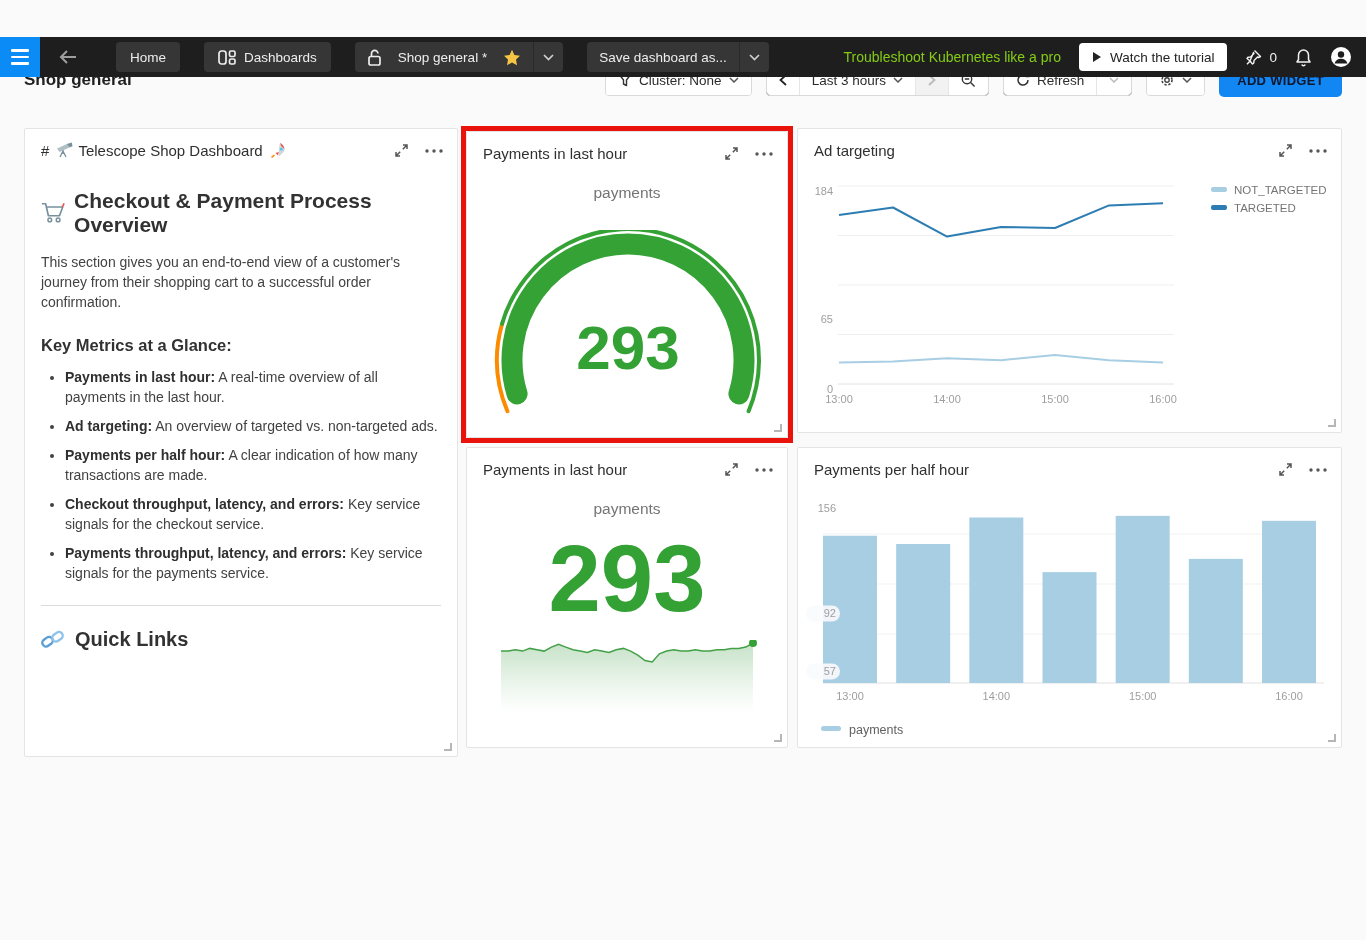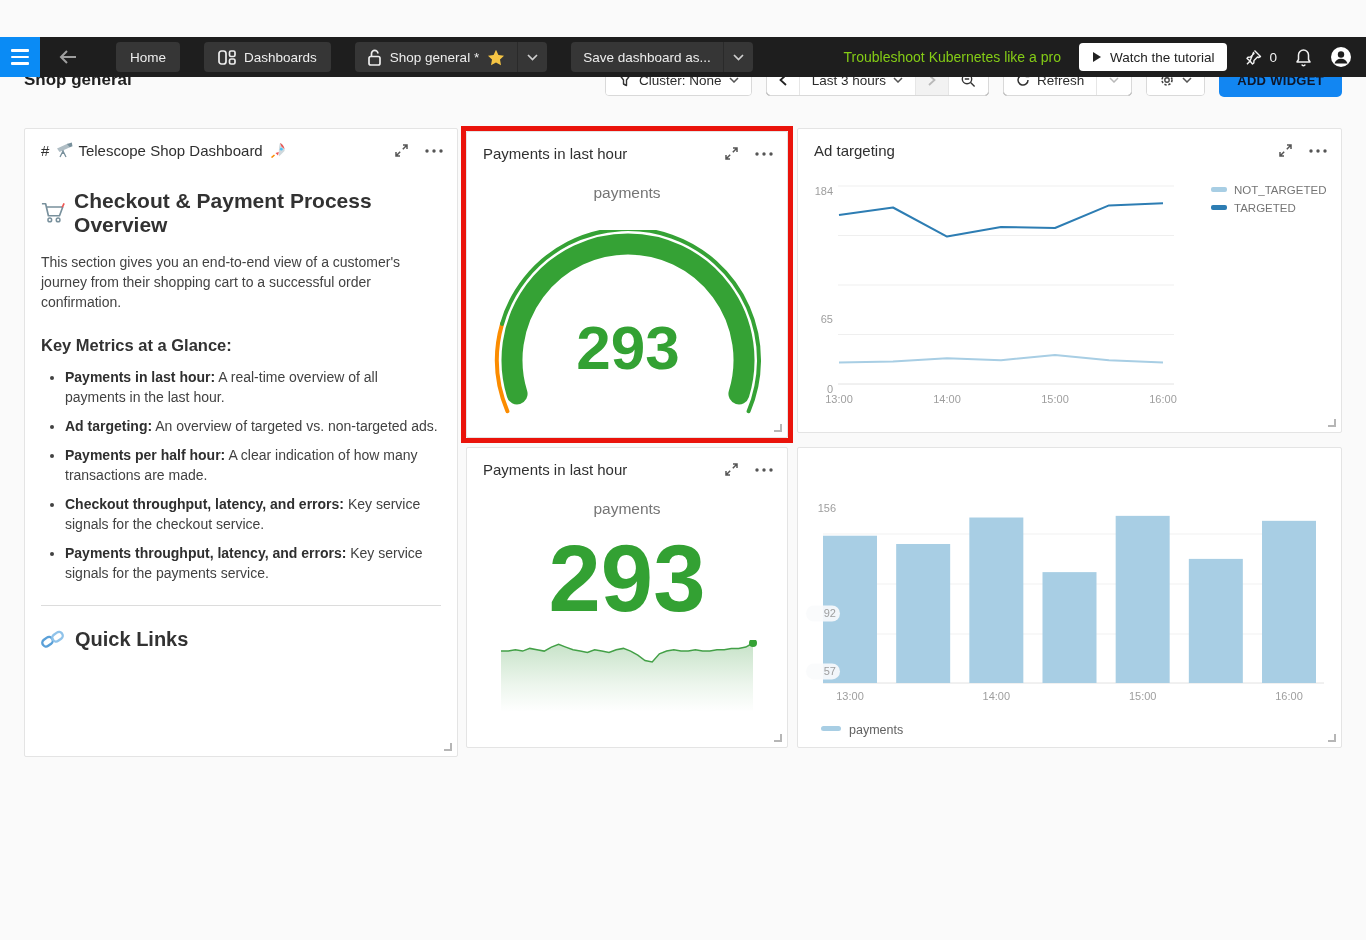--- a/index.html
+++ b/index.html
@@ -6,21 +6,21 @@
   html,body { width:1366px; height:940px; }
   body { font-family:"Liberation Sans", sans-serif; background:#fafafa; position:relative; overflow:hidden; color:#262626; }
 
   
   .navbar { position:absolute; top:0; left:0; width:1366px; height:40px; background:#1e1e1e; display:flex; align-items:center; z-index:20;margin-top:37px; }
   .hamburger { width:40px; height:40px; background:#0a8bf5; display:flex; flex-direction:column; justify-content:center; align-items:center; gap:4px; cursor:pointer; flex:0 0 40px; }
   .hamburger span { display:block; width:18px; height:2.5px; background:#fff; border-radius:1px; }
   .nav-back { width:40px; display:flex; justify-content:center; margin-left:8px; cursor:pointer; }
   .nav-btn { background:#363636; border-radius:4px; height:30px; display:inline-flex; align-items:center; gap:8px; padding:0 14px; color:#ededed; font-size:13.5px; cursor:pointer; white-space:nowrap; }
   .nav-group { display:inline-flex; background:#363636; border-radius:4px; height:30px; overflow:hidden; }
-  .nav-group .seg { display:inline-flex; align-items:center; gap:8px; padding:0 12px; color:#ededed; font-size:13.5px; cursor:pointer; }
+  .nav-group .seg { display:inline-flex; align-items:center; gap:16px; padding:0 12px; color:#ededed; font-size:13.5px; cursor:pointer; }
   .nav-group .seg + .seg { border-left:1px solid #2a2a2a; padding:0 9px; }
   .nav-left { display:flex; align-items:center; gap:24px; }
   .nav-right { margin-left:auto; display:flex; align-items:center; gap:18px; padding-right:14px; }
   .promo-text { color:#84cc16; font-size:14px; }
   .watch-btn { background:#fff; color:#222; border-radius:4px; height:28px; display:inline-flex; align-items:center; gap:8px; padding:0 13px; font-size:13.5px; cursor:pointer; }
   .pin-wrap { display:flex; align-items:center; gap:7px; color:#f2f2f2; font-size:13.5px; cursor:pointer; }
   .icon-btn { cursor:pointer; display:flex; align-items:center; }
 
   
   .page-header { position:absolute; top:40px; left:0; width:1366px; height:80px; display:flex; align-items:center; padding:0 24px 0 24px; }
@@ -359,20 +359,33 @@
         </linearGradient>
       </defs>
       <path d="M6.0 11.1 L13.2 11.1 L20.4 9.8 L27.6 11.1 L34.8 8.4 L42.0 9.8 L49.2 11.1 L56.4 7.1 L63.6 4.3 L70.8 7.1 L78.0 9.8 L85.2 11.1 L92.4 12.5 L99.6 9.8 L106.8 11.1 L114.0 12.5 L121.2 9.8 L128.4 8.4 L135.6 11.1 L142.8 15.2 L150.0 20.6 L157.2 21.9 L164.4 13.8 L171.6 11.1 L178.8 9.8 L186.0 11.1 L193.2 11.1 L200.4 9.8 L207.6 11.1 L214.8 11.1 L222.0 9.8 L229.2 9.8 L236.4 8.4 L243.6 8.4 L250.8 7.1 L258.0 3.0 L 258 72 L 6 72 Z" fill="url(#sg)"></path>
       <path d="M6.0 11.1 L13.2 11.1 L20.4 9.8 L27.6 11.1 L34.8 8.4 L42.0 9.8 L49.2 11.1 L56.4 7.1 L63.6 4.3 L70.8 7.1 L78.0 9.8 L85.2 11.1 L92.4 12.5 L99.6 9.8 L106.8 11.1 L114.0 12.5 L121.2 9.8 L128.4 8.4 L135.6 11.1 L142.8 15.2 L150.0 20.6 L157.2 21.9 L164.4 13.8 L171.6 11.1 L178.8 9.8 L186.0 11.1 L193.2 11.1 L200.4 9.8 L207.6 11.1 L214.8 11.1 L222.0 9.8 L229.2 9.8 L236.4 8.4 L243.6 8.4 L250.8 7.1 L258.0 3.0" fill="none" stroke="#43a047" stroke-width="1.5"></path>
       <circle cx="258" cy="3" r="4" fill="#35a235"></circle>
     </svg>
   <div class="resize-handle"></div>
 </div>
 
 <div class="card" style="left:797px; top:447px; width:545px; height:301px;">
+  <div class="card-head">
+    <div class="card-title">Payments per half hour</div>
+    <div class="card-actions">
+      <svg class="icon-btn" width="15" height="15" viewBox="0 0 15 15">
+        <path d="M9 2 H13 V6 M13 2 L8.8 6.2 M6 13 H2 V9 M2 13 L6.2 8.8" stroke="#555" stroke-width="1.5" fill="none"></path>
+      </svg>
+      <svg class="icon-btn" width="18" height="4" viewBox="0 0 18 4">
+        <circle cx="2" cy="2" r="1.7" fill="#555"></circle>
+          <circle cx="9" cy="2" r="1.7" fill="#555"></circle>
+          <circle cx="16" cy="2" r="1.7" fill="#555"></circle>
+      </svg>
+    </div>
+  </div>
   <svg id="bar-chart" width="545" height="261" viewBox="0 0 545 261" style="position:absolute; left:0; top:40px;">
       <line x1="25" x2="518" y1="46" y2="46" stroke="#f1f1f1" stroke-width="1"></line>
       <line x1="25" x2="518" y1="96" y2="96" stroke="#f1f1f1" stroke-width="1"></line>
       <line x1="25" x2="518" y1="146" y2="146" stroke="#f1f1f1" stroke-width="1"></line>
       <line x1="25" x2="526" y1="195" y2="195" stroke="#e2e2e2" stroke-width="1"></line>
       <rect x="25" y="47.71681415929203" width="54" height="147.28318584070797" fill="#a8cee4"></rect>
       <rect x="98.16666666666667" y="55.991150442477874" width="54" height="139.00884955752213" fill="#a8cee4"></rect>
       <rect x="171.33333333333334" y="29.51327433628319" width="54" height="165.4867256637168" fill="#a8cee4"></rect>
       <rect x="244.5" y="84.12389380530973" width="54" height="110.87610619469027" fill="#a8cee4"></rect>
       <rect x="317.6666666666667" y="27.858407079646014" width="54" height="167.141592920354" fill="#a8cee4"></rect>

